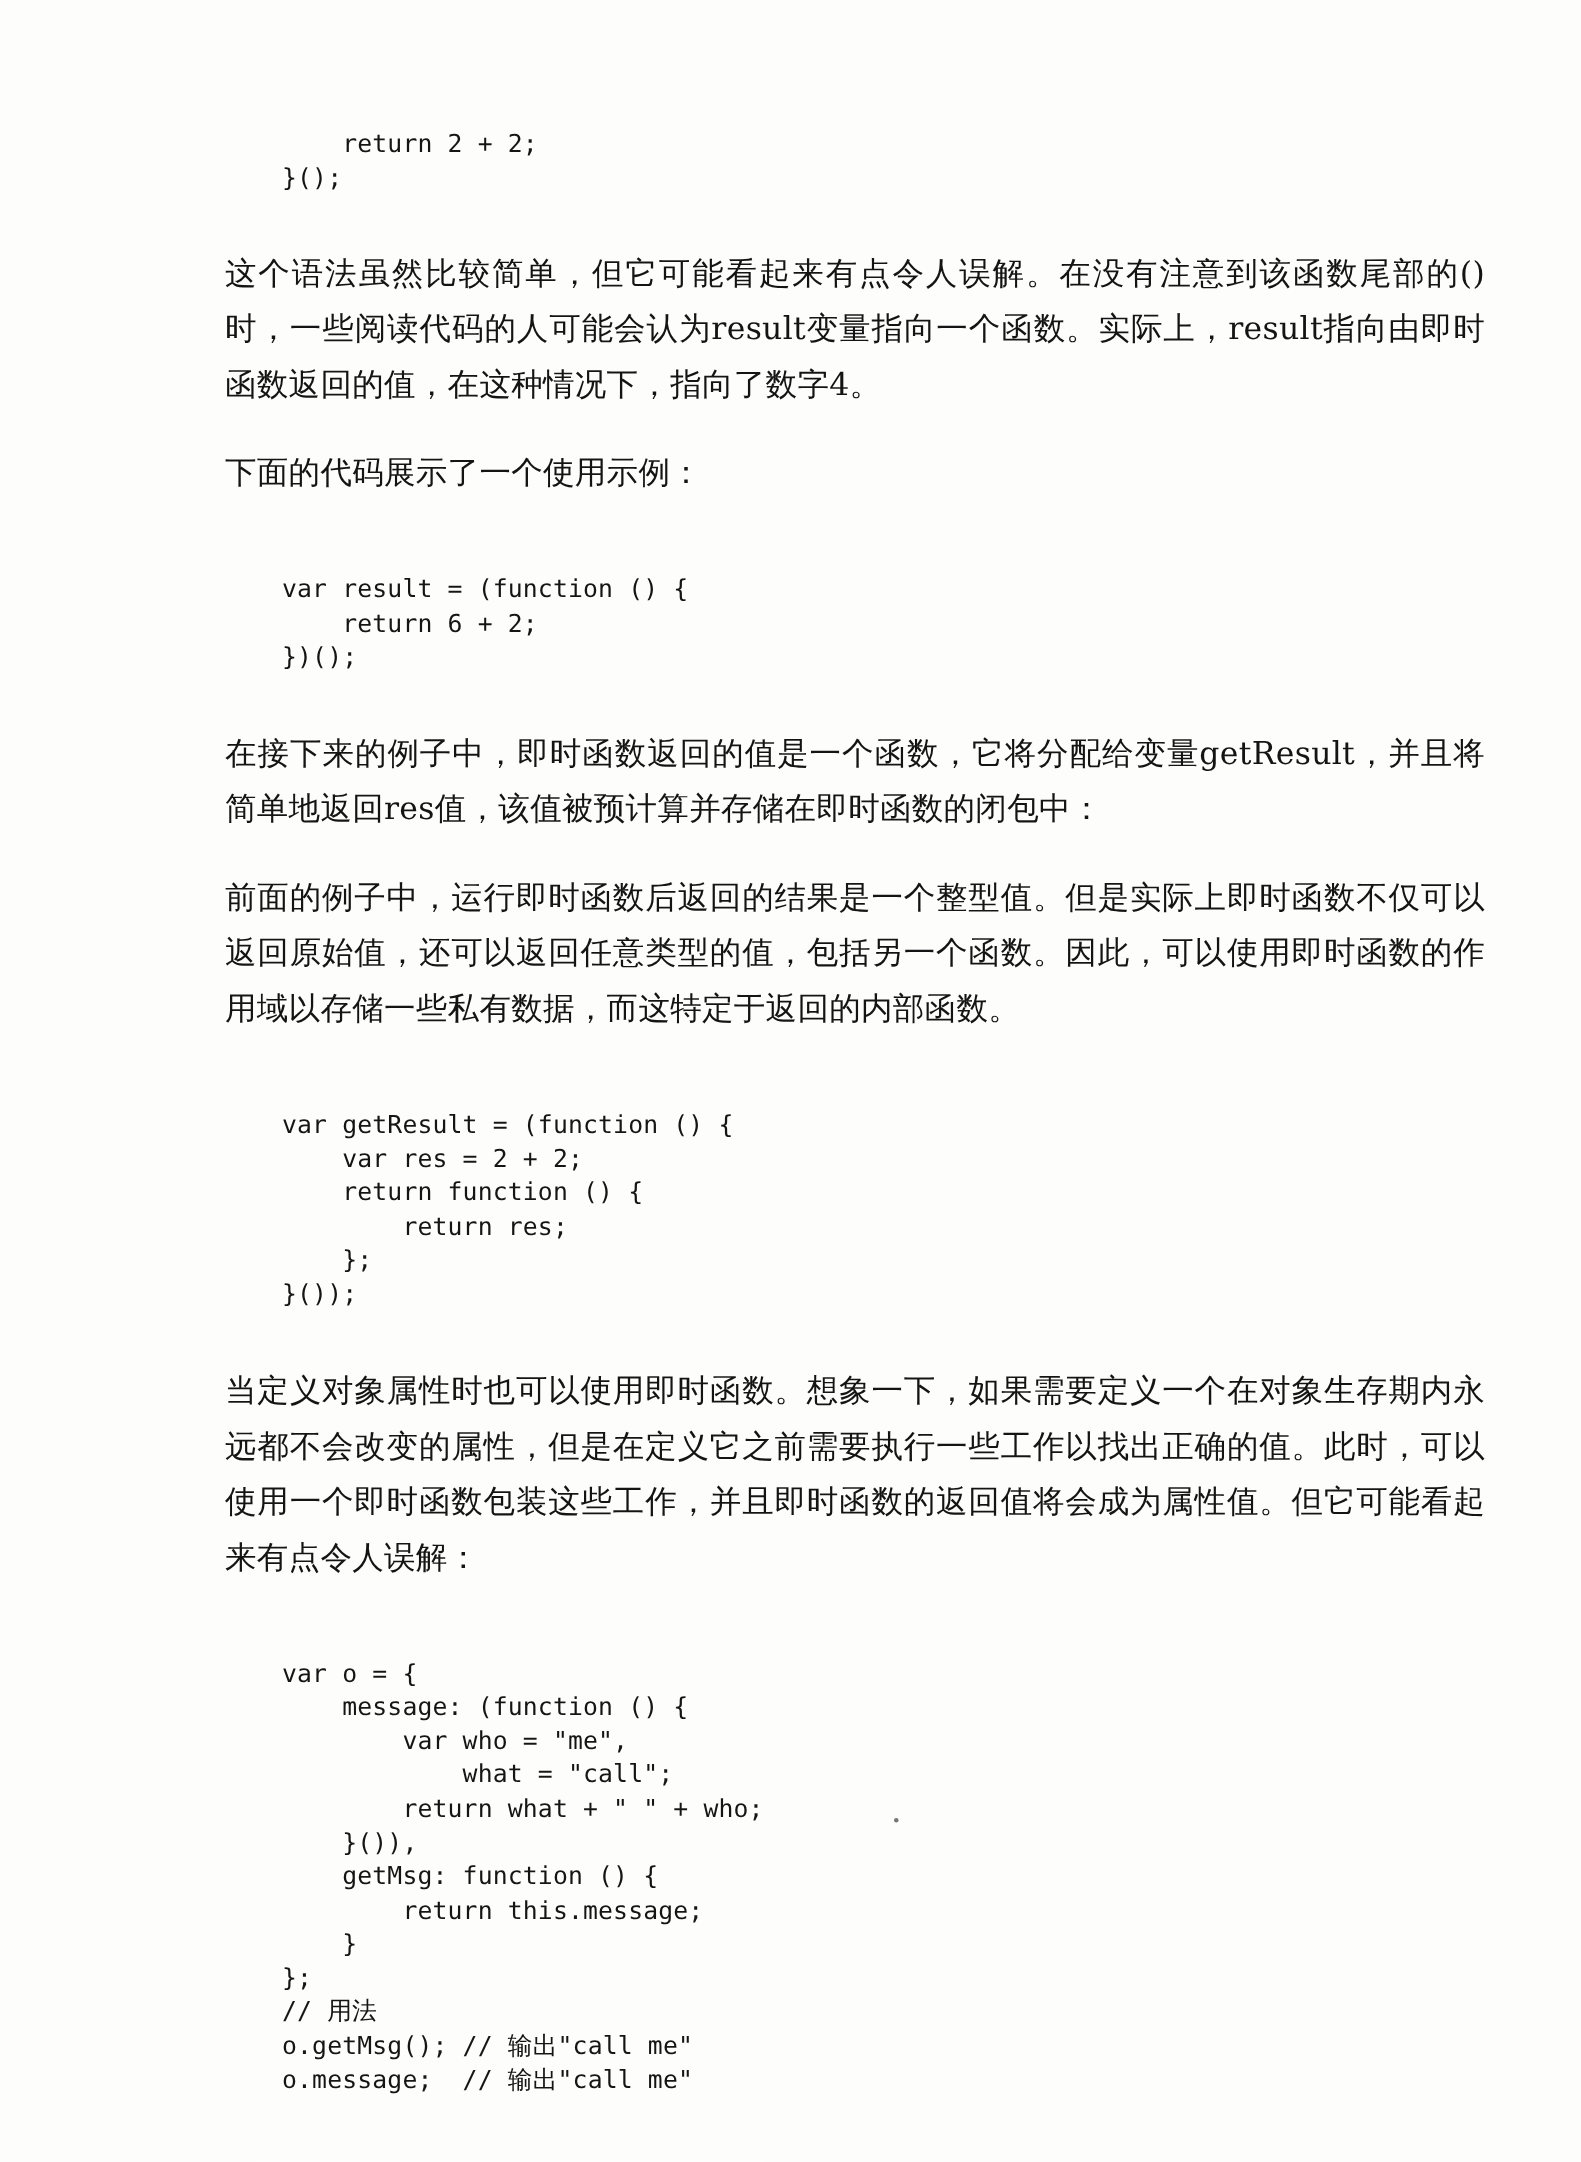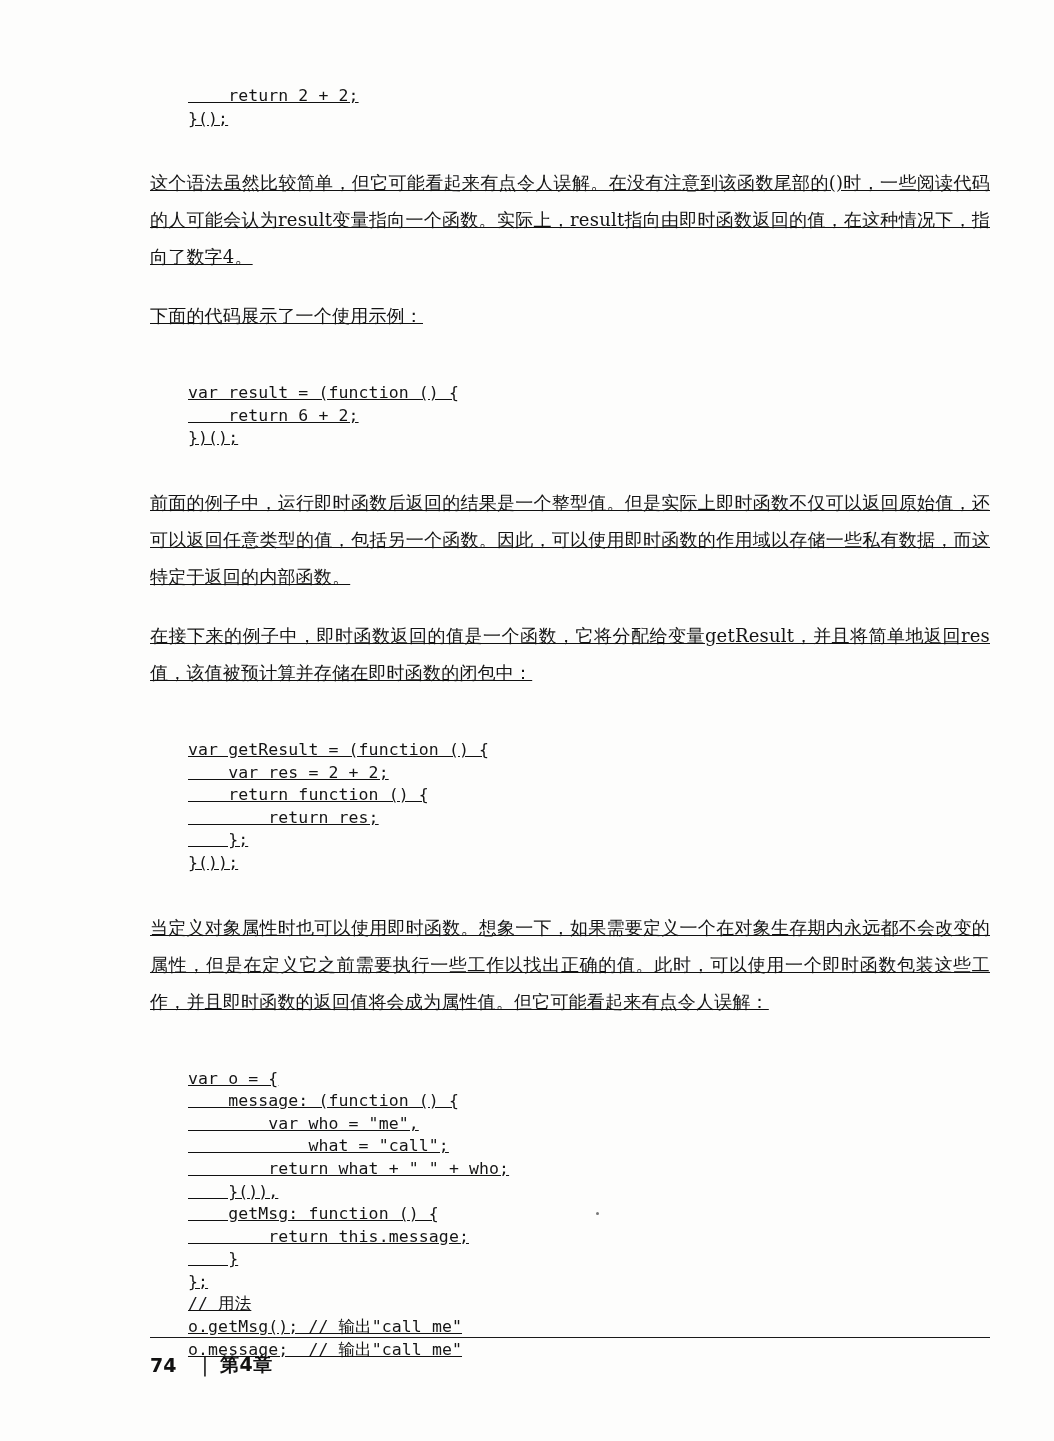--- a/index.html
+++ b/index.html
@@ -20,25 +20,24 @@
     left: 0; top: 0;
     width: 1054px;
     height: 1441px;
     background: #fdfdfc;
   }
   .content {
     position: absolute;
     left: 150px;
     top: 85px;
     width: 840px;
-    text-decoration: underline;
   }
   p.para {
     font-family: "DejaVu Serif", "Liberation Serif", serif;
-    font-size: 18px;
+    font-size: 21px;
     line-height: 37px;
     text-align: justify;
     margin: 0 0 0 0;
     letter-spacing: 0.2px;
     color: #141414;
   }
   .para-block {
     margin-bottom: 22px;
   }
   pre.code {
@@ -124,25 +123,25 @@
 
     <div class="code-block">
       <pre class="code">var result = (function () {
     return 6 + 2;
 })();</pre>
     </div>
 
     <div class="spacer-lg"></div>
 
     <div class="para-block">
-      <p class="para">前面的例子中，运行即时函数后返回的结果是一个整型值。但是实际上即时函数不仅可以返回原始值，还可以返回任意类型的值，包括另一个函数。因此，可以使用即时函数的作用域以存储一些私有数据，而这特定于返回的内部函数。</p>
+      <p class="para">在接下来的例子中，即时函数返回的值是一个函数，它将分配给变量getResult，并且将简单地返回res值，该值被预计算并存储在即时函数的闭包中：</p>
     </div>
 
     <div class="para-block">
-      <p class="para">在接下来的例子中，即时函数返回的值是一个函数，它将分配给变量getResult，并且将简单地返回res值，该值被预计算并存储在即时函数的闭包中：</p>
+      <p class="para">前面的例子中，运行即时函数后返回的结果是一个整型值。但是实际上即时函数不仅可以返回原始值，还可以返回任意类型的值，包括另一个函数。因此，可以使用即时函数的作用域以存储一些私有数据，而这特定于返回的内部函数。</p>
     </div>
 
     <div class="spacer-md"></div>
 
     <div class="code-block">
       <pre class="code">var getResult = (function () {
     var res = 2 + 2;
     return function () {
         return res;
     };
@@ -170,22 +169,14 @@
 };
 // 用法
 o.getMsg(); // 输出"call me"
 o.message;  // 输出"call me"</pre>
     </div>
 
   </div>
 
   <div class="stray-mark"></div>
 
-  <div class="footer">
-    <div class="footer-rule"></div>
-    <div class="footer-row">
-      <span class="page-num">74</span>
-      <span class="footer-sep">|</span>
-      <span class="chapter-label">第4章</span>
-    </div>
-  </div>
 
 </div>
 
 </body></html>

